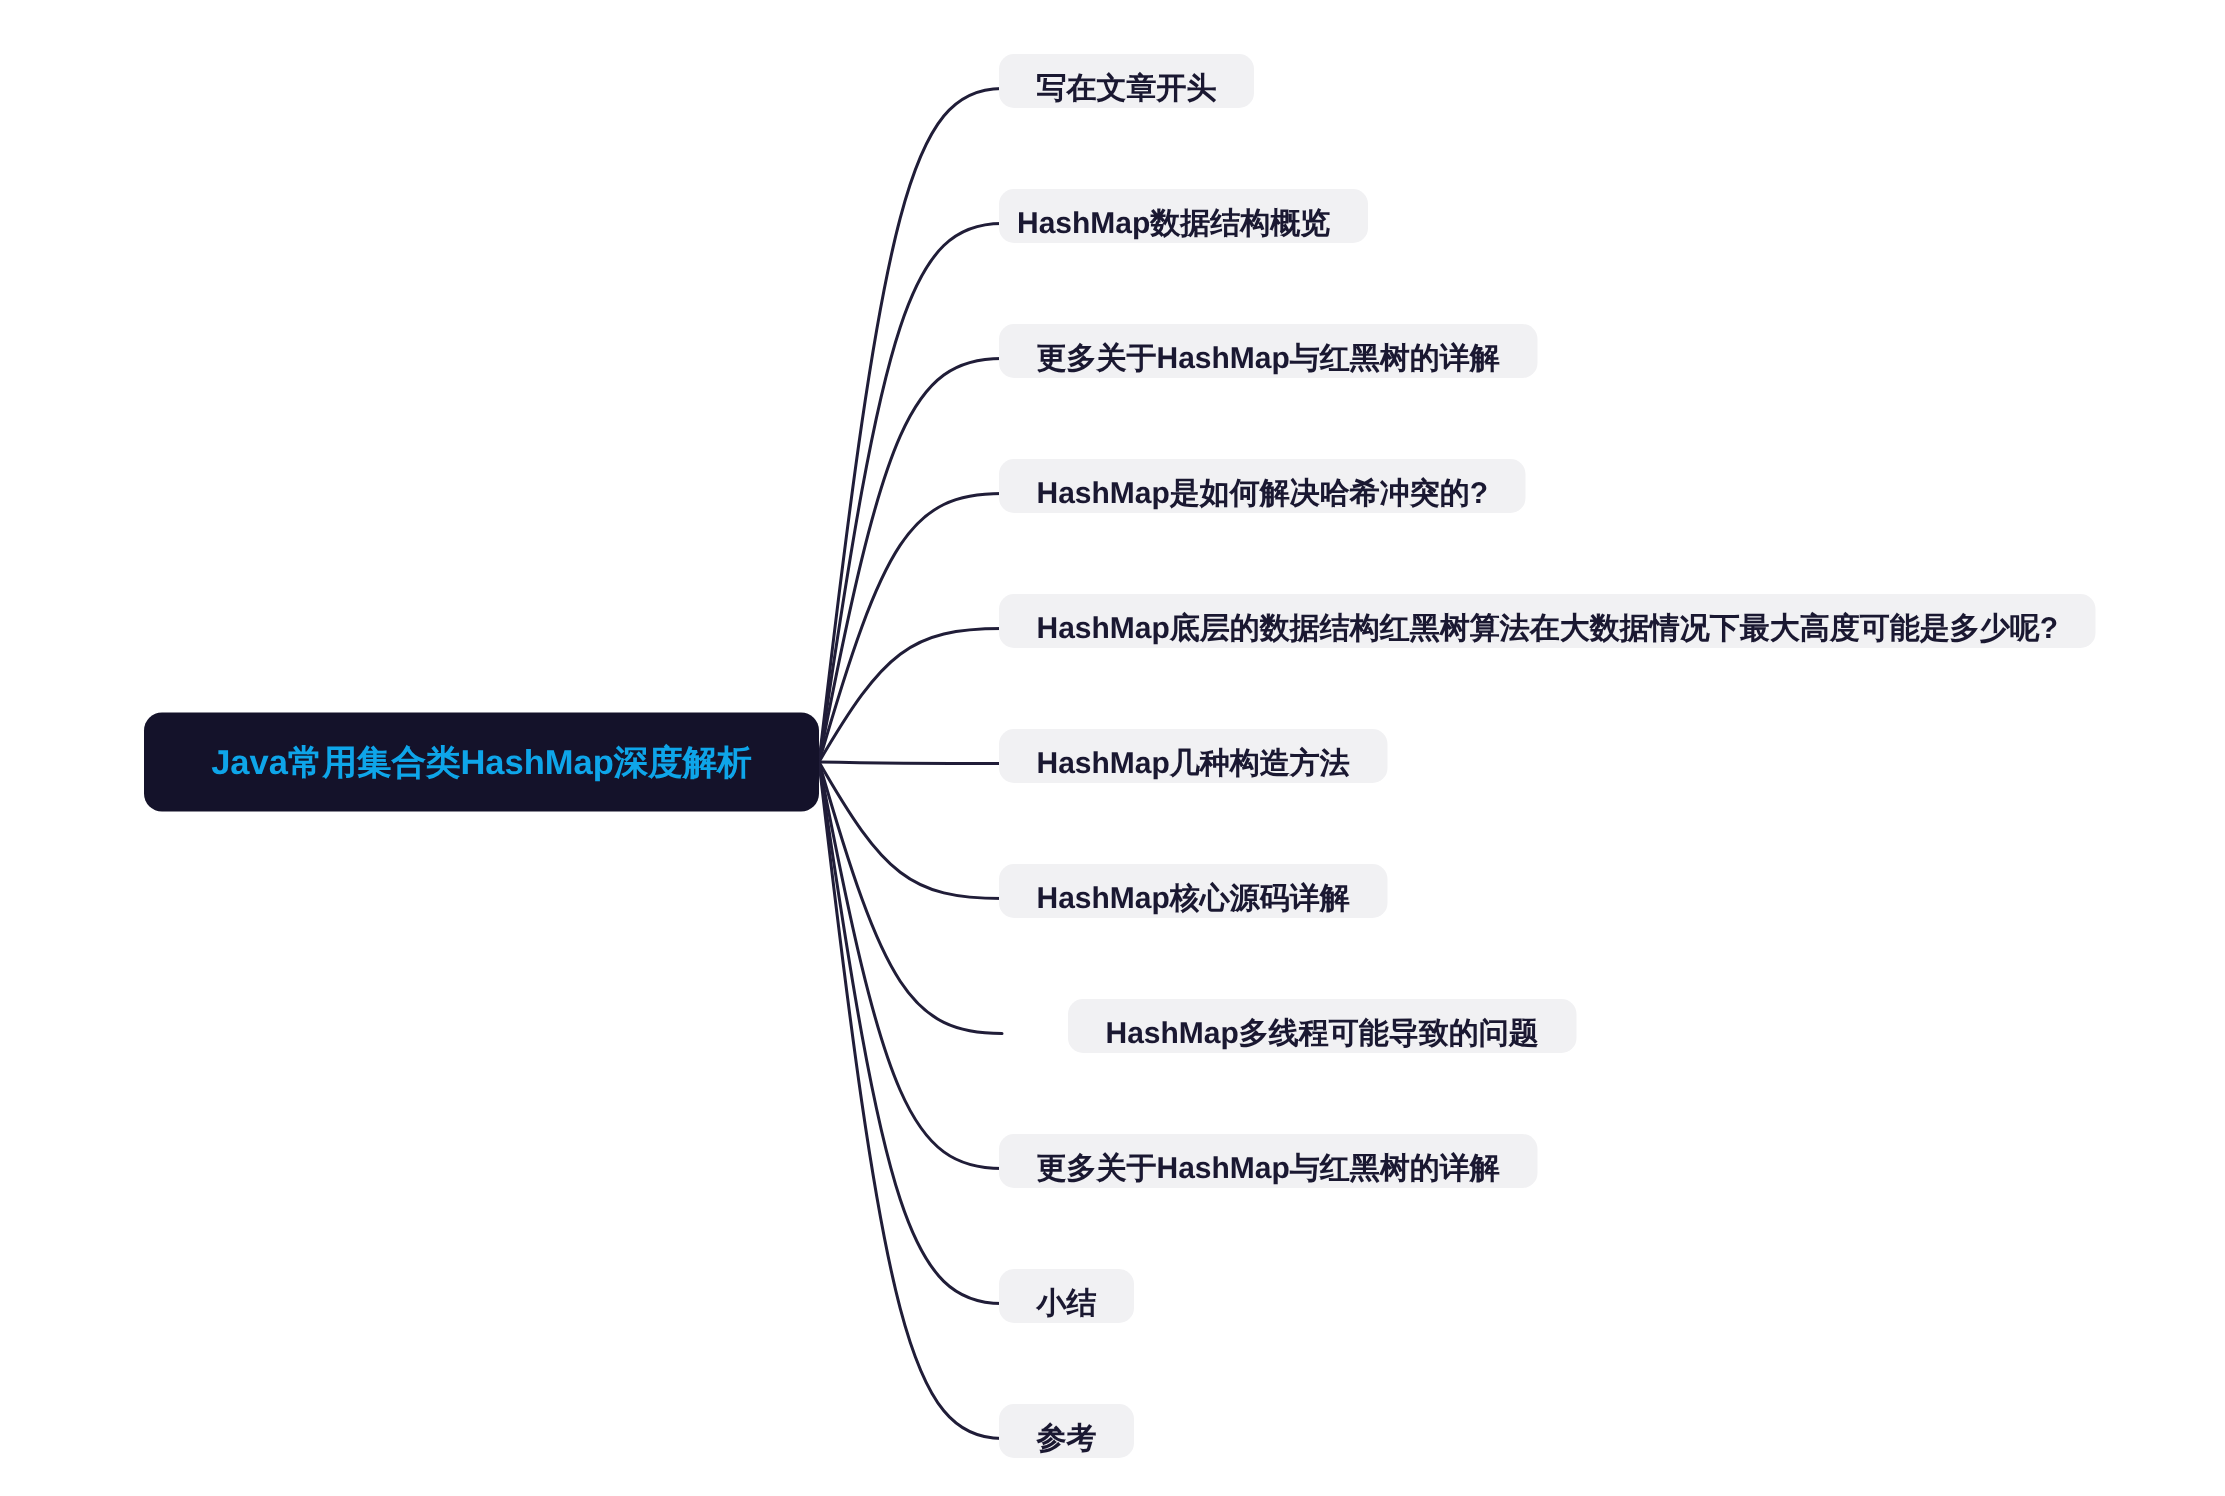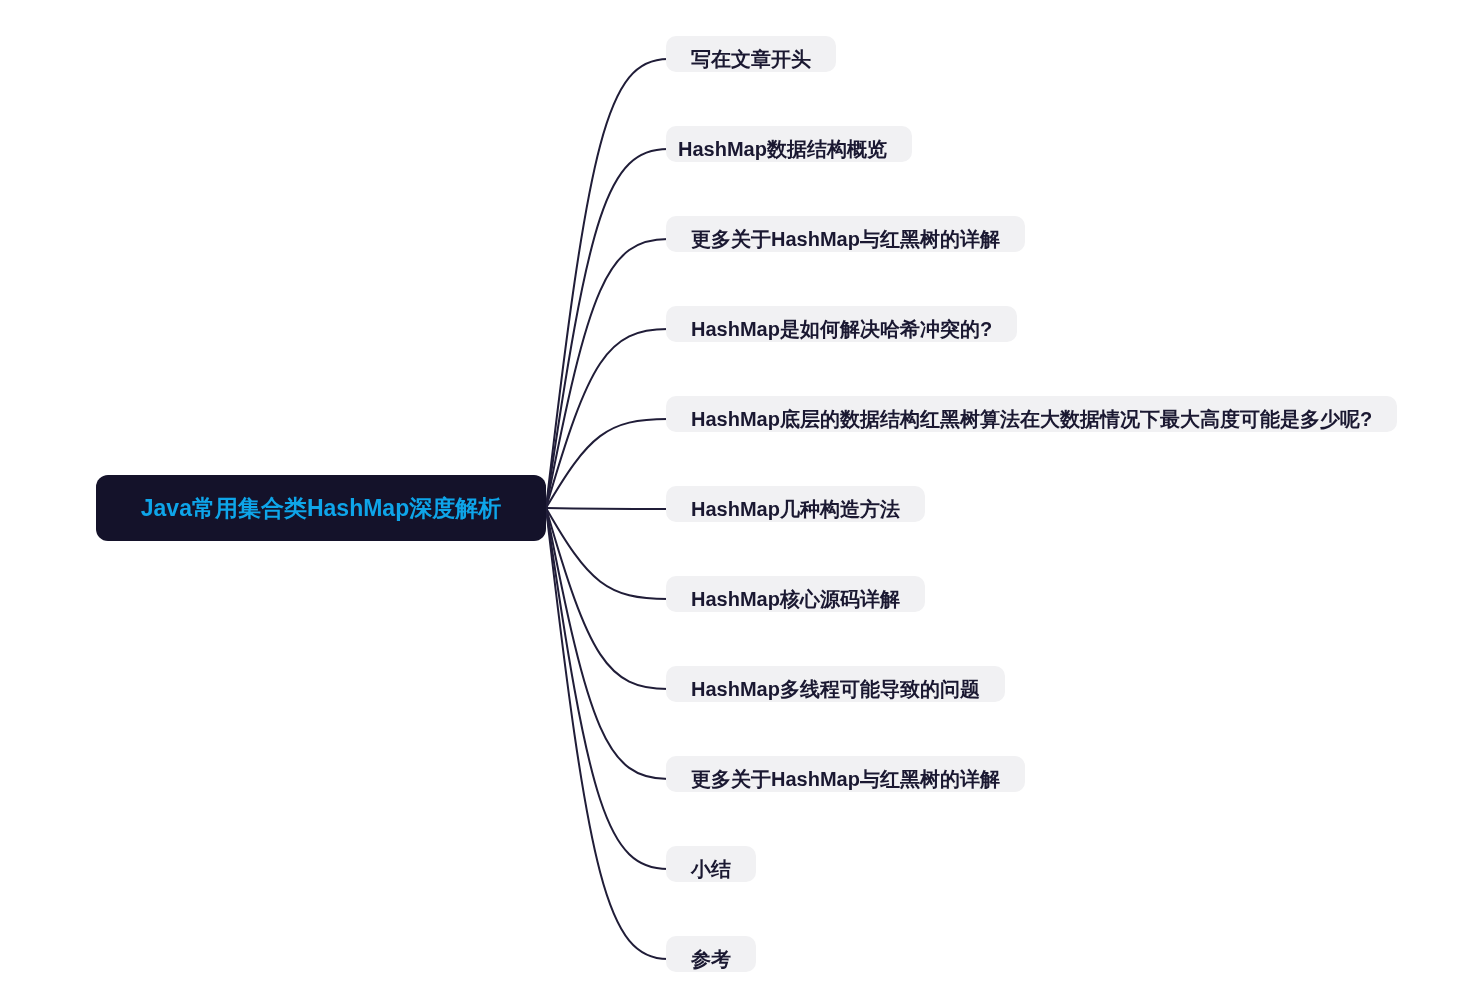--- a/index.html
+++ b/index.html
@@ -79,17 +79,17 @@
 
   <div class="root-node">Java常用集合类HashMap深度解析</div>
 
 <div class="branch-node" style="top: 36px;">写在文章开头</div>
     <div class="branch-node" style="top: 126px; padding-left: 12px;">HashMap数据结构概览</div>
     <div class="branch-node" style="top: 216px;">更多关于HashMap与红黑树的详解</div>
     <div class="branch-node" style="top: 306px;">HashMap是如何解决哈希冲突的?</div>
     <div class="branch-node" style="top: 396px;">HashMap底层的数据结构红黑树算法在大数据情况下最大高度可能是多少呢?</div>
     <div class="branch-node" style="top: 486px;">HashMap几种构造方法</div>
     <div class="branch-node" style="top: 576px;">HashMap核心源码详解</div>
-    <div class="branch-node" style="top: 666px;">HashMap多线程可能导致的问题</div>
+    <div class="branch-node" style="top: 666px; margin-left: 46px;">HashMap多线程可能导致的问题</div>
     <div class="branch-node" style="top: 756px;">更多关于HashMap与红黑树的详解</div>
     <div class="branch-node" style="top: 846px;">小结</div>
     <div class="branch-node" style="top: 936px;">参考</div>
   </div>
 
 </body></html>

